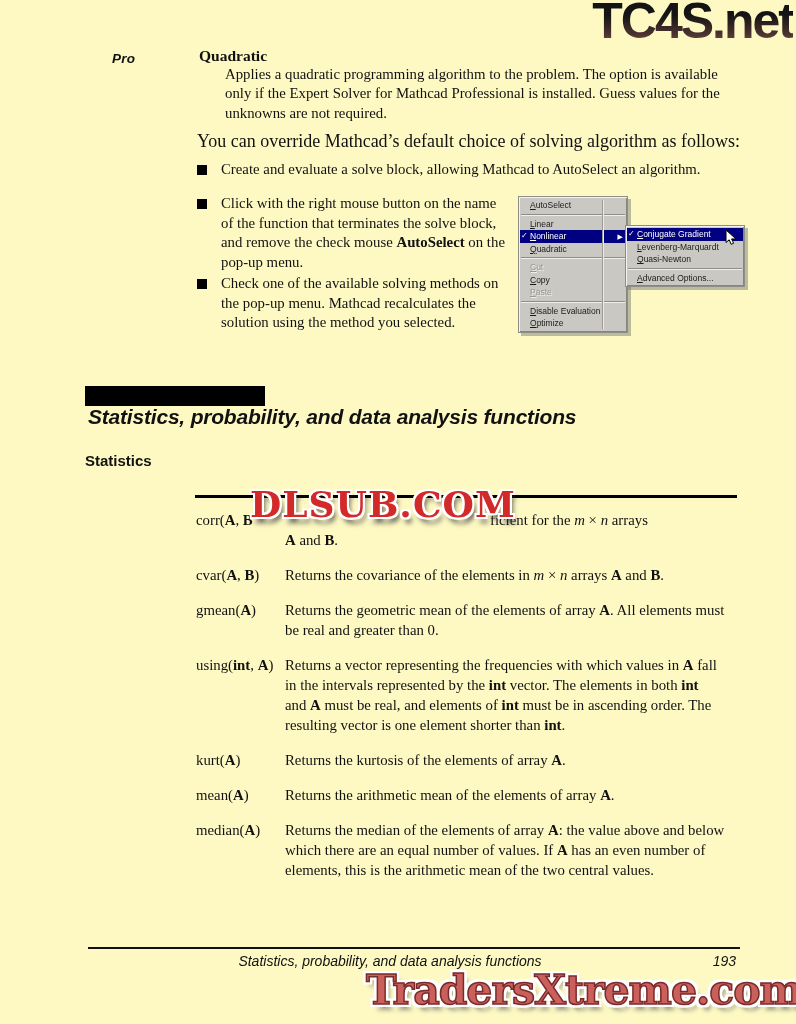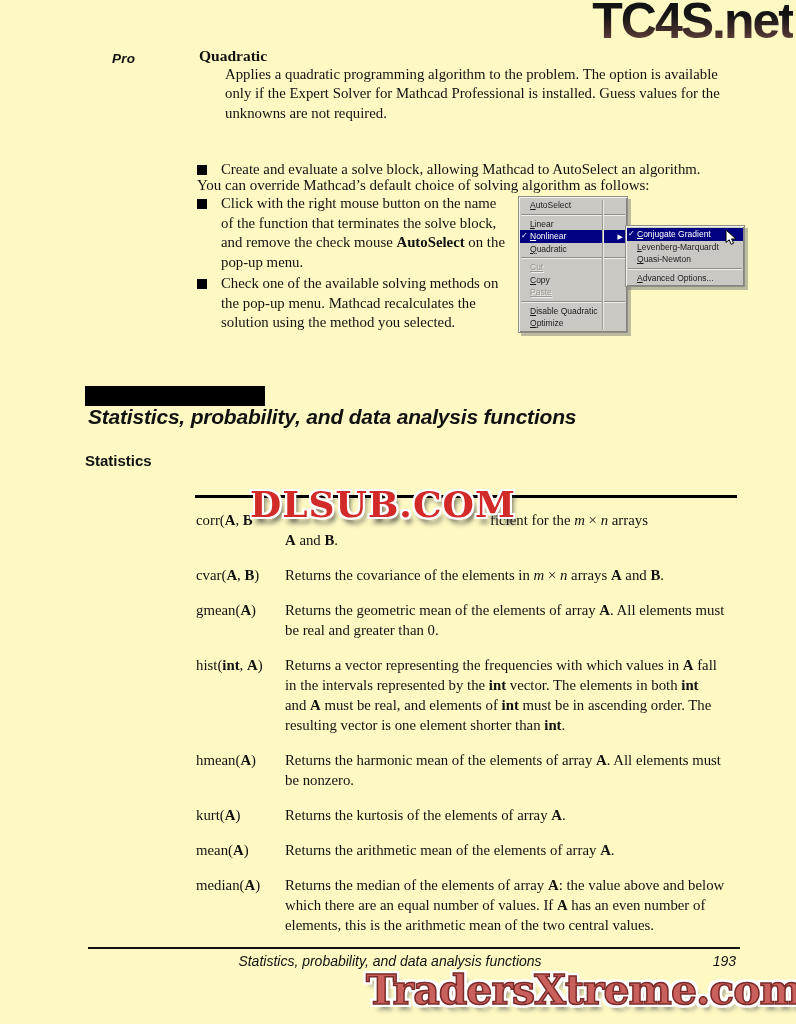--- a/index.html
+++ b/index.html
@@ -21,21 +21,21 @@
   }
 
   
   .pro-label { position:absolute; left:112px; top:51px;
     font-family:"Liberation Sans", sans-serif; font-weight:bold; font-style:italic;
     font-size:13.5px; letter-spacing:.3px;text-align:center; }
   .q-heading { position:absolute; left:199px; top:47px;
     font-weight:bold; font-size:15.5px; }
   .q-body { position:absolute; left:225px; top:65px; width:530px;
     font-size:14.8px; line-height:19.3px; }
-  .intro { position:absolute; left:197px; top:131px; font-size:15px;margin-top:46px; }
+  .intro { position:absolute; left:197px; top:131px; font-size:18px; }
 
   .bullet { position:absolute; display:flex; font-size:14.8px; line-height:19.5px; }
   .bullet .sq { flex:none; width:10px; height:10px; background:#000; margin:5px 14px 0 0; }
   .b1 { left:197px; top:160px; }
   .b2 { left:197px; top:194px; }
   .b3 { left:197px; top:274px; }
 
   
   .menu-shot { position:absolute; left:518px; top:196px; width:240px; height:150px;
     font-family:"Liberation Sans", sans-serif; }
@@ -46,21 +46,21 @@
   .menu-main { position:absolute; left:0; top:0; width:106px; }
   .menu-main::after { content:""; position:absolute; top:3px; bottom:3px; right:23px;
     border-left:1px solid #9a988f; border-right:1px solid #edece8; }
   .menu-sub  { position:absolute; left:107px; top:29px; width:116px; }
   .menu-item { display:flex; align-items:center; height:12.5px; padding:0 3px 0 1px;
     font-size:8.5px; color:#1a1a1a; white-space:nowrap; position:relative; }
   .menu-item .chk { flex:none; width:9px; font-size:8px; line-height:1; }
   .menu-label { display:inline-block; }
   .menu-label::first-letter { text-decoration:underline; }
   .menu-item.hl { background:#000080; color:#fff; }
-  .menu-item.dis { color:#9a9892; text-shadow:1px 1px 0 #f0efec;text-decoration:underline; }
+  .menu-item.dis { color:#9a9892; text-shadow:1px 1px 0 #f0efec; }
   .menu-sep { height:0; border-top:1px solid #8f8d88; border-bottom:1px solid #f0efec; margin:2px 1px; }
   .subarrow { margin-left:auto; font-size:7px; line-height:1; }
   .cursor { position:absolute; left:207px; top:33px; z-index:5; }
 
   
   .black-bar { position:absolute; left:85px; top:386px; width:180px; height:20px; background:#000; }
   .section-heading { position:absolute; left:88px; top:405px;
     font-family:"Liberation Sans", sans-serif; font-weight:bold; font-style:italic;
     font-size:21px; letter-spacing:-.2px; }
   .subheading { position:absolute; left:85px; top:452px;
@@ -157,21 +157,21 @@
           <span class="chk"></span>
           <span class="menu-label">Copy</span>
         </div>
         <div class="menu-item dis">
           <span class="chk"></span>
           <span class="menu-label">Paste</span>
         </div>
         <div class="menu-sep"></div>
         <div class="menu-item">
           <span class="chk"></span>
-          <span class="menu-label">Disable Quadratic</span>
+          <span class="menu-label">Disable Evaluation</span>
         </div>
         <div class="menu-item">
           <span class="chk"></span>
           <span class="menu-label">Optimize</span>
         </div>
       </div>
     <div class="menu-box menu-sub">
         <div class="menu-item hl">
           <span class="chk">✓</span>
           <span class="menu-label">Conjugate Gradient</span>
@@ -209,26 +209,22 @@
       </div>
       <div class="tbl-row">
         <div class="fn"><span>cvar(</span><span class="rt-b">A</span><span>, </span><span class="rt-b">B</span><span>)</span></div>
         <div class="fd"><span>Returns the covariance of the elements in </span><span class="rt-m">m</span><span> × </span><span class="rt-m">n</span><span> arrays </span><span class="rt-b">A</span><span> and </span><span class="rt-b">B</span><span>.</span></div>
       </div>
       <div class="tbl-row">
         <div class="fn"><span>gmean(</span><span class="rt-b">A</span><span>)</span></div>
         <div class="fd"><span>Returns the geometric mean of the elements of array </span><span class="rt-b">A</span><span>. All elements must</span><br><span>be real and greater than 0.</span></div>
       </div>
       <div class="tbl-row">
-        <div class="fn"><span>hist(</span><span class="rt-b">int</span><span>, </span><span class="rt-b">A</span><span>)</span></div>
+        <div class="fn"><span>using(</span><span class="rt-b">int</span><span>, </span><span class="rt-b">A</span><span>)</span></div>
         <div class="fd"><span>Returns a vector representing the frequencies with which values in </span><span class="rt-b">A</span><span> fall</span><br><span>in the intervals represented by the </span><span class="rt-b">int</span><span> vector. The elements in both </span><span class="rt-b">int</span><br><span>and </span><span class="rt-b">A</span><span> must be real, and elements of </span><span class="rt-b">int</span><span> must be in ascending order. The</span><br><span>resulting vector is one element shorter than </span><span class="rt-b">int</span><span>.</span></div>
-      </div>
-      <div class="tbl-row">
-        <div class="fn"><span>hmean(</span><span class="rt-b">A</span><span>)</span></div>
-        <div class="fd"><span>Returns the harmonic mean of the elements of array </span><span class="rt-b">A</span><span>. All elements must</span><br><span>be nonzero.</span></div>
       </div>
       <div class="tbl-row">
         <div class="fn"><span>kurt(</span><span class="rt-b">A</span><span>)</span></div>
         <div class="fd"><span>Returns the kurtosis of the elements of array </span><span class="rt-b">A</span><span>.</span></div>
       </div>
       <div class="tbl-row">
         <div class="fn"><span>mean(</span><span class="rt-b">A</span><span>)</span></div>
         <div class="fd"><span>Returns the arithmetic mean of the elements of array </span><span class="rt-b">A</span><span>.</span></div>
       </div>
       <div class="tbl-row">

